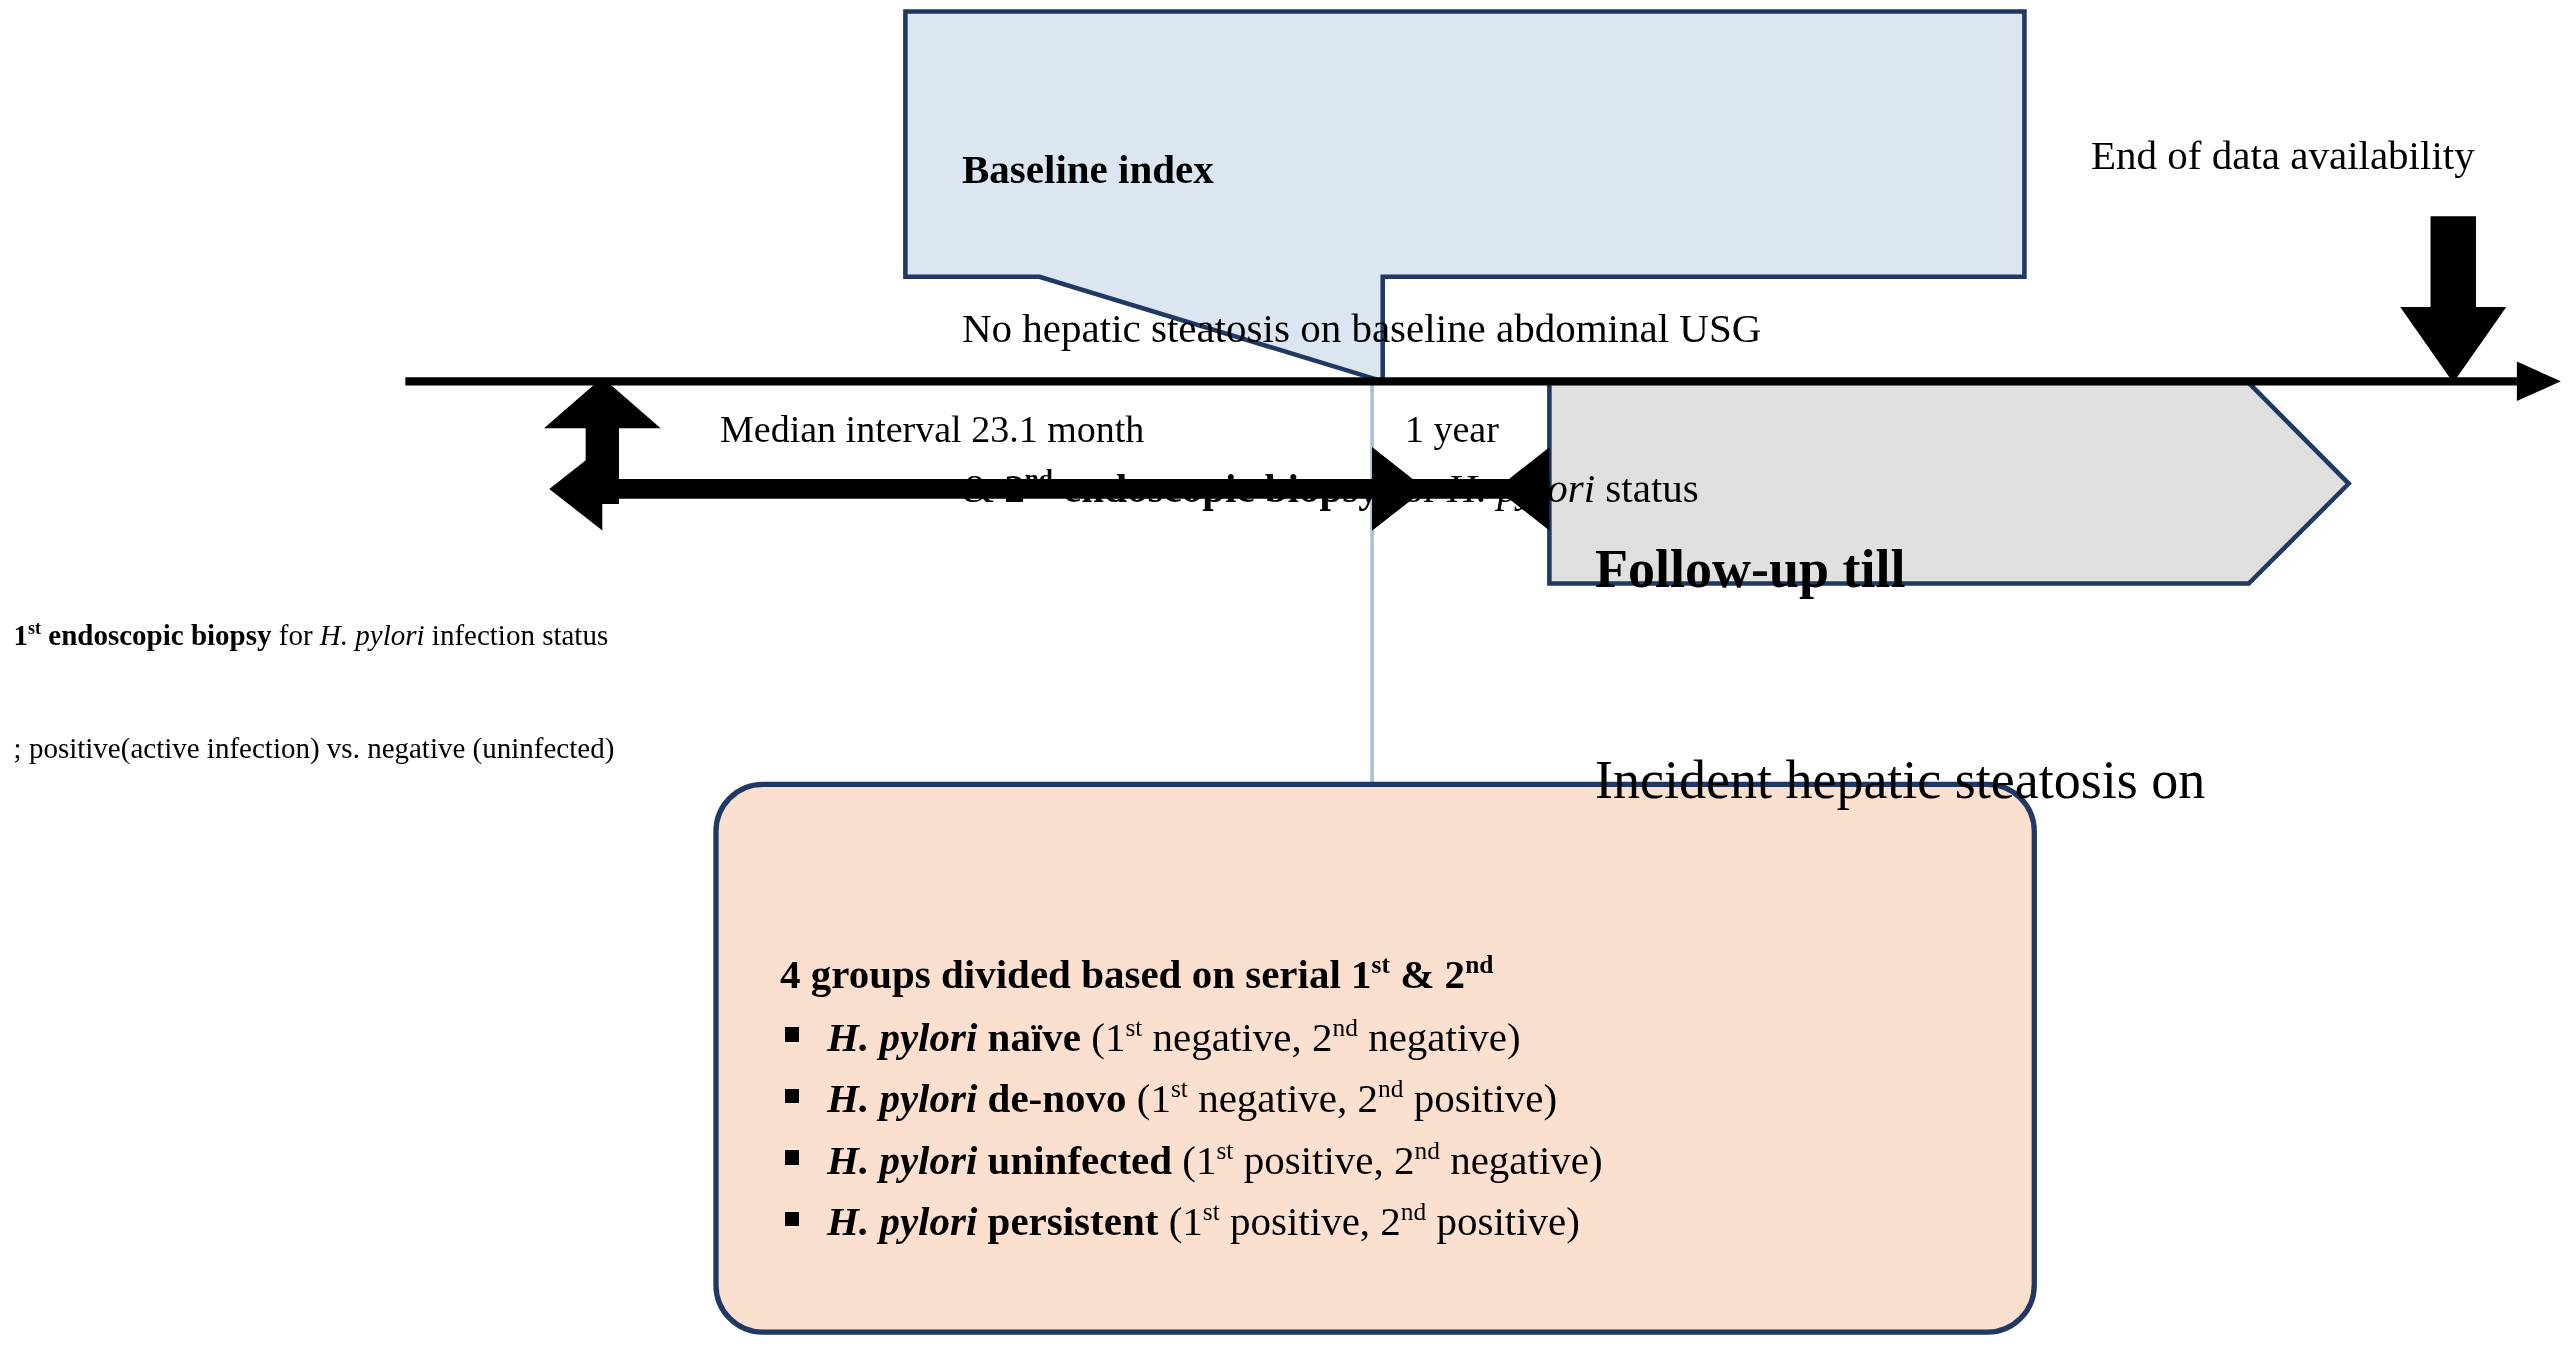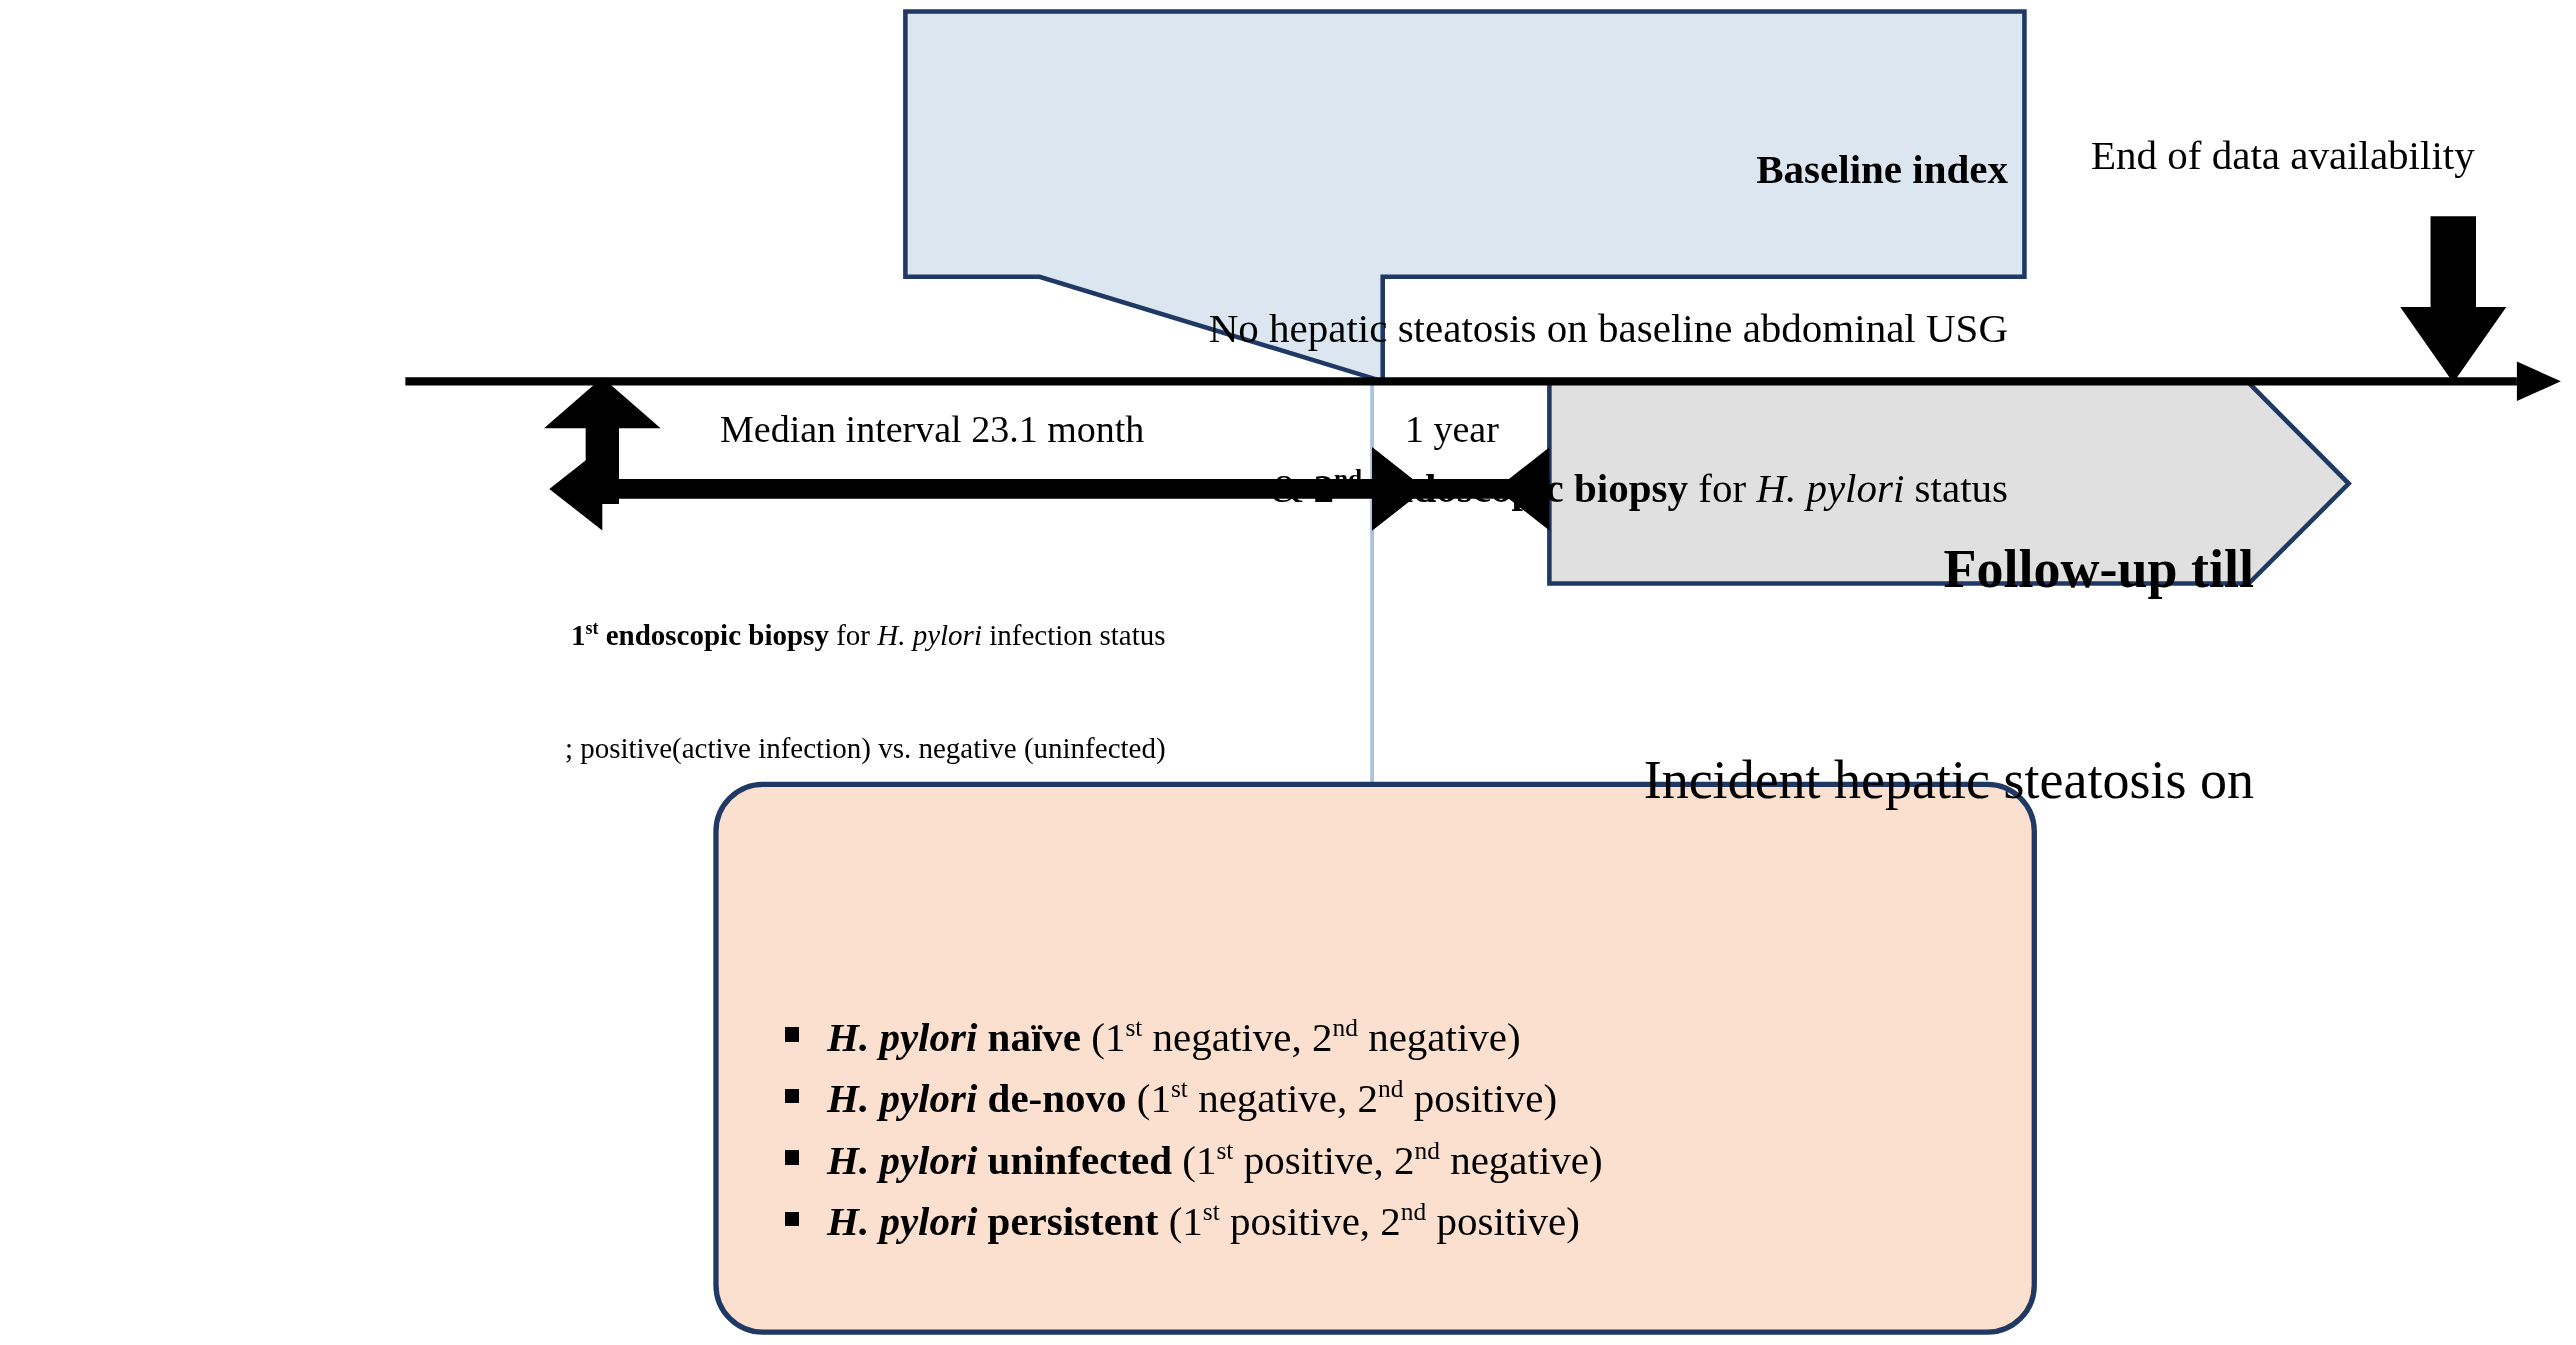--- a/index.html
+++ b/index.html
@@ -1,21 +1,21 @@
 <!DOCTYPE html>
 <html style="font-size:12px"><head>
 <meta charset="utf-8">
 <style>
   html,body{margin:0;padding:0;background:#ffffff;}
   body{width:2576px;height:1346px;position:relative;overflow:hidden;
        font-family:"Liberation Serif","DejaVu Serif",serif;color:#000;}
   .stage{position:absolute;inset:0;width:2576px;height:1346px;}
   svg.layer{position:absolute;left:0;top:0;width:2576px;height:1346px;}
 
-  .txt{position:absolute;white-space:pre;line-height:1.30;text-align:right;}
+  .txt{position:absolute;white-space:pre;line-height:1.30;}
   .b{font-weight:bold;}
   .it{font-style:italic;margin-top:8px;}
 
   
   #baseline-callout-text{left:962px;top:36px;font-size:41px;width:1046px;}
   #baseline-callout-text .ln{display:block;}
 
   
   #end-data-label{left:2091px;top:129px;font-size:41px;}
 
@@ -88,20 +88,21 @@
     <span class="ln b">Follow-up till</span>
     <span class="ln">Incident hepatic steatosis on</span>
   </div>
 
   <div class="txt" id="first-biopsy-text">
     <span class="ln"><span class="b"><span>1</span><sup>st</sup><span> endoscopic biopsy</span></span><span> for </span><span class="it">H. pylori</span><span> infection status</span></span>
     <span class="ln">; positive(active infection) vs. negative (uninfected)</span>
   </div>
 
   <div class="txt b" id="groups-heading">
+    <span class="ln"><span>4 groups divided based on serial 1</span><sup>st</sup><span> &amp; 2</span><sup>nd</sup></span>
   </div>
 
   <div id="groups-list">
 
     <span class="grp-item">
       <span class="grp-bullet"></span>
       <span class="it b">H. pylori</span><span class="b"> naïve</span><span> (1</span><sup>st</sup><span> negative, 2</span><sup>nd</sup><span> negative)</span>
     </span>
 
     <span class="grp-item">

